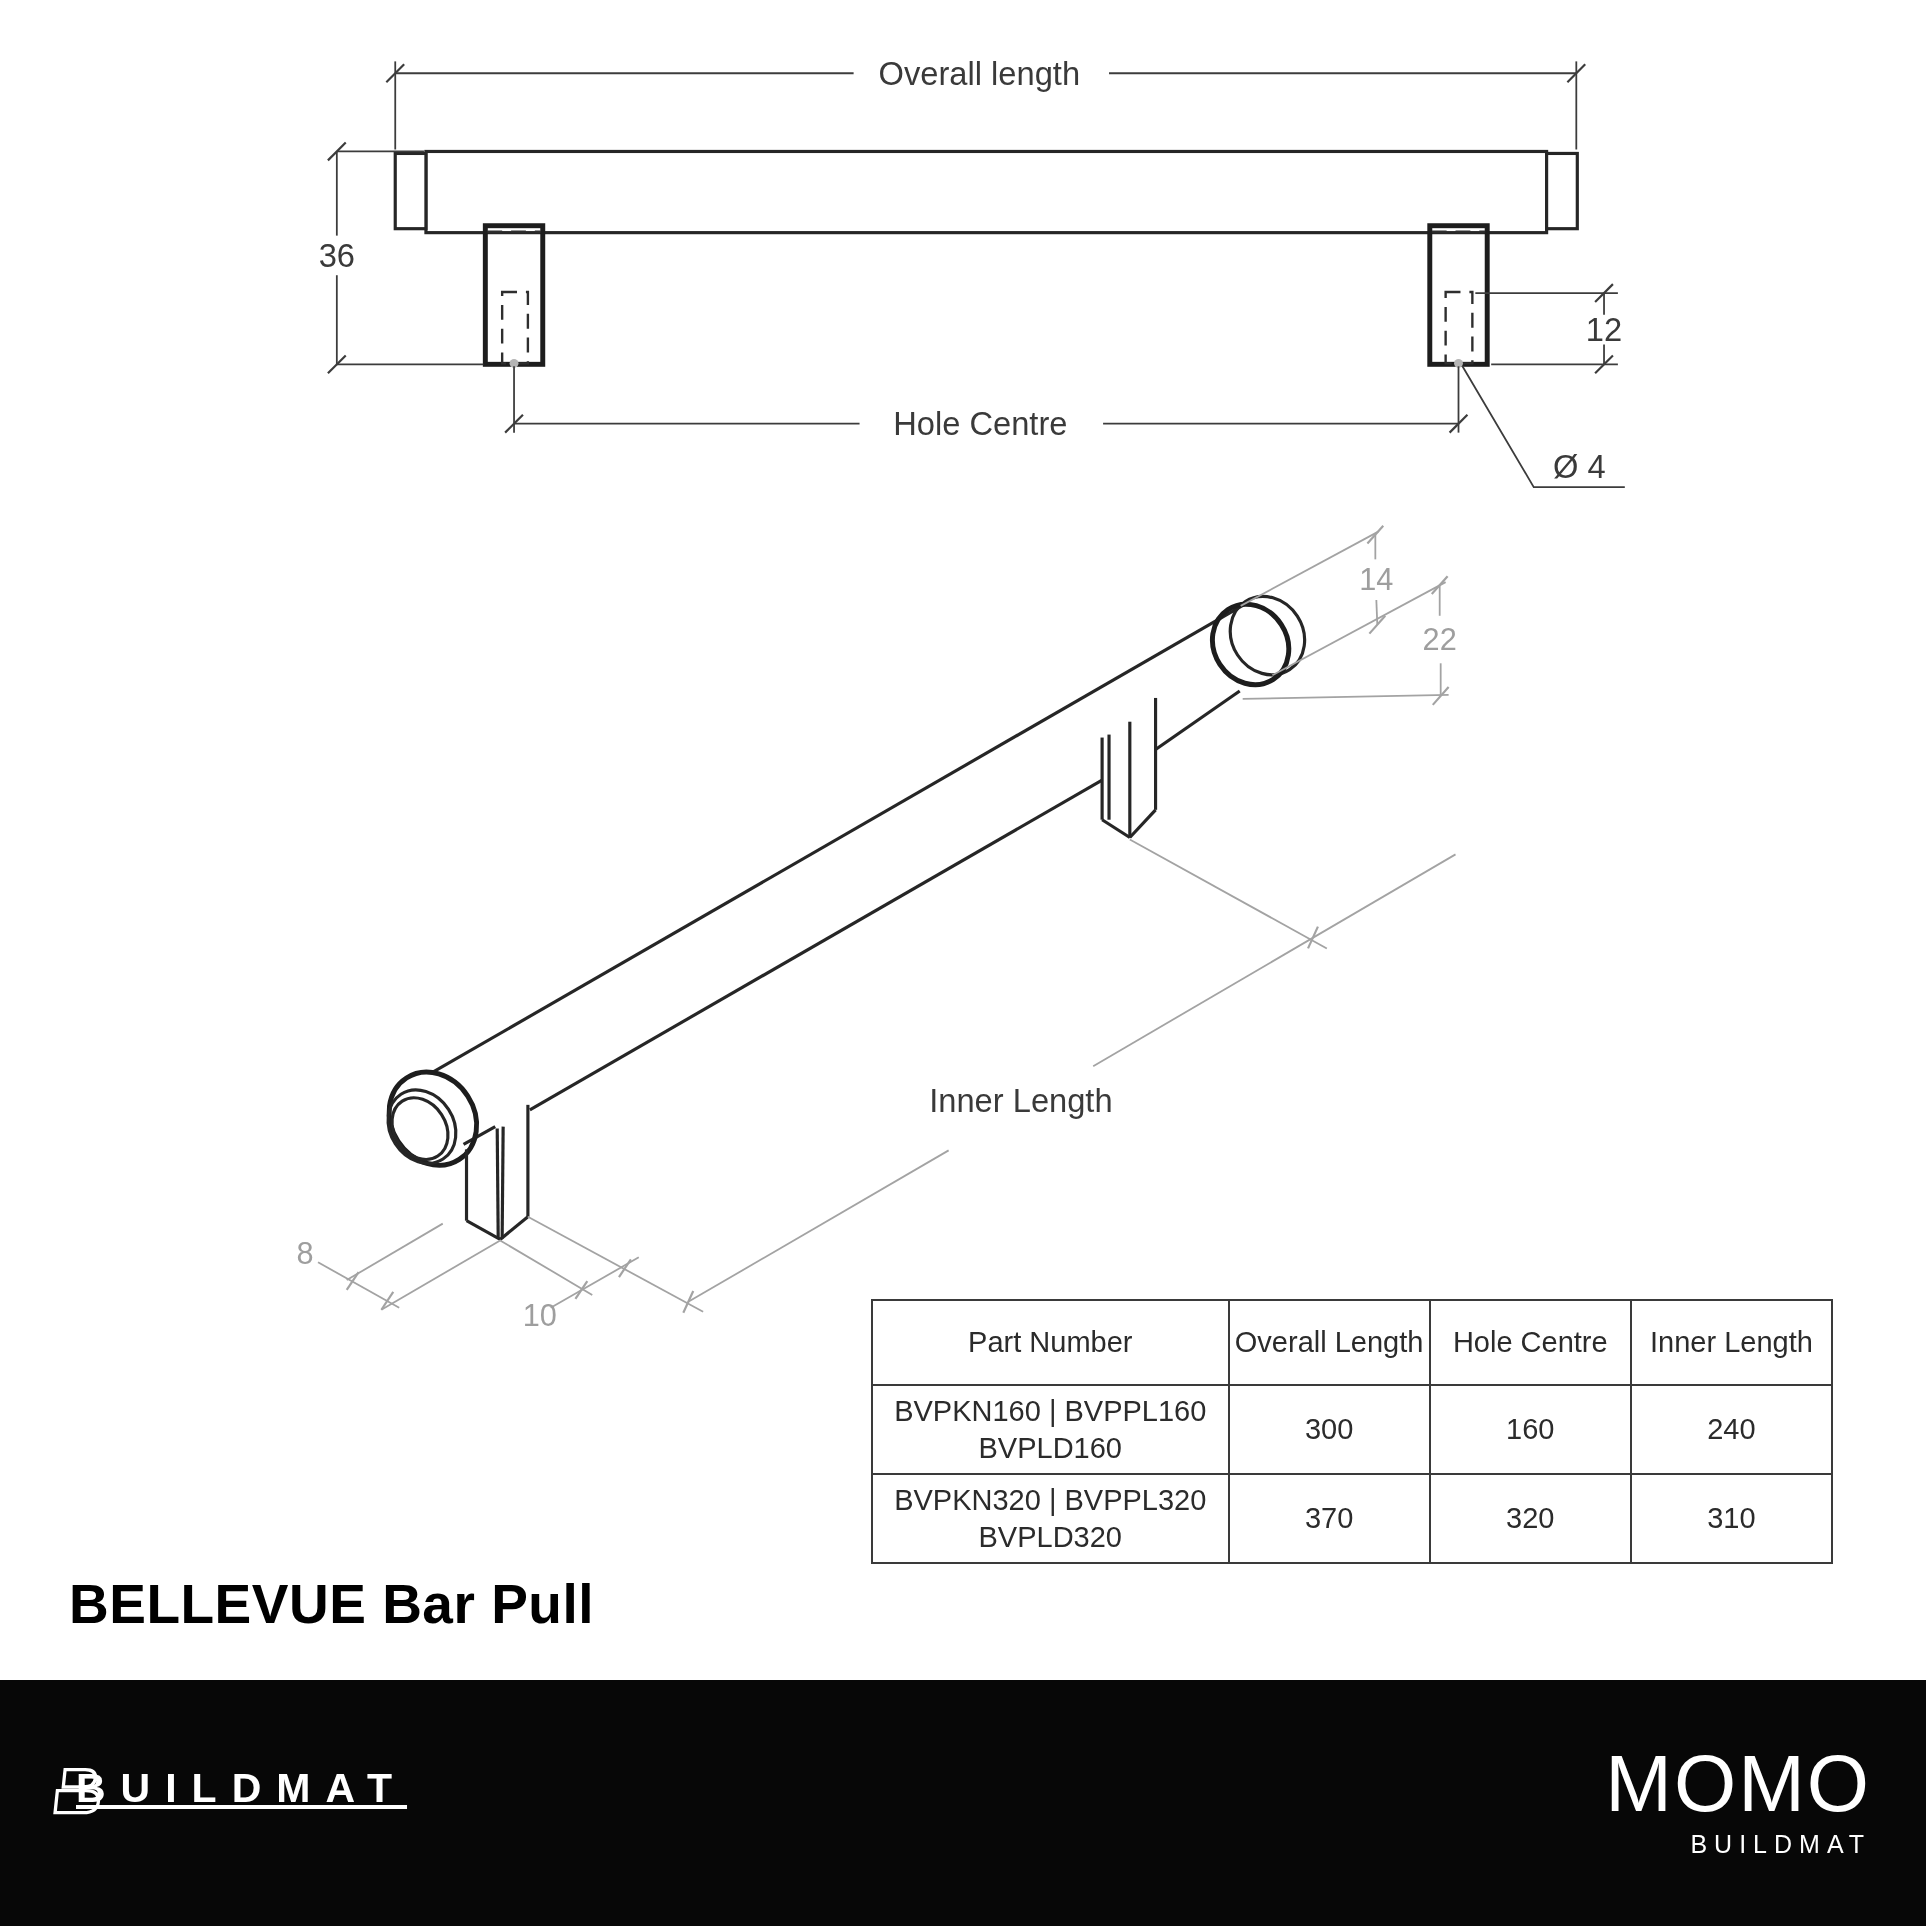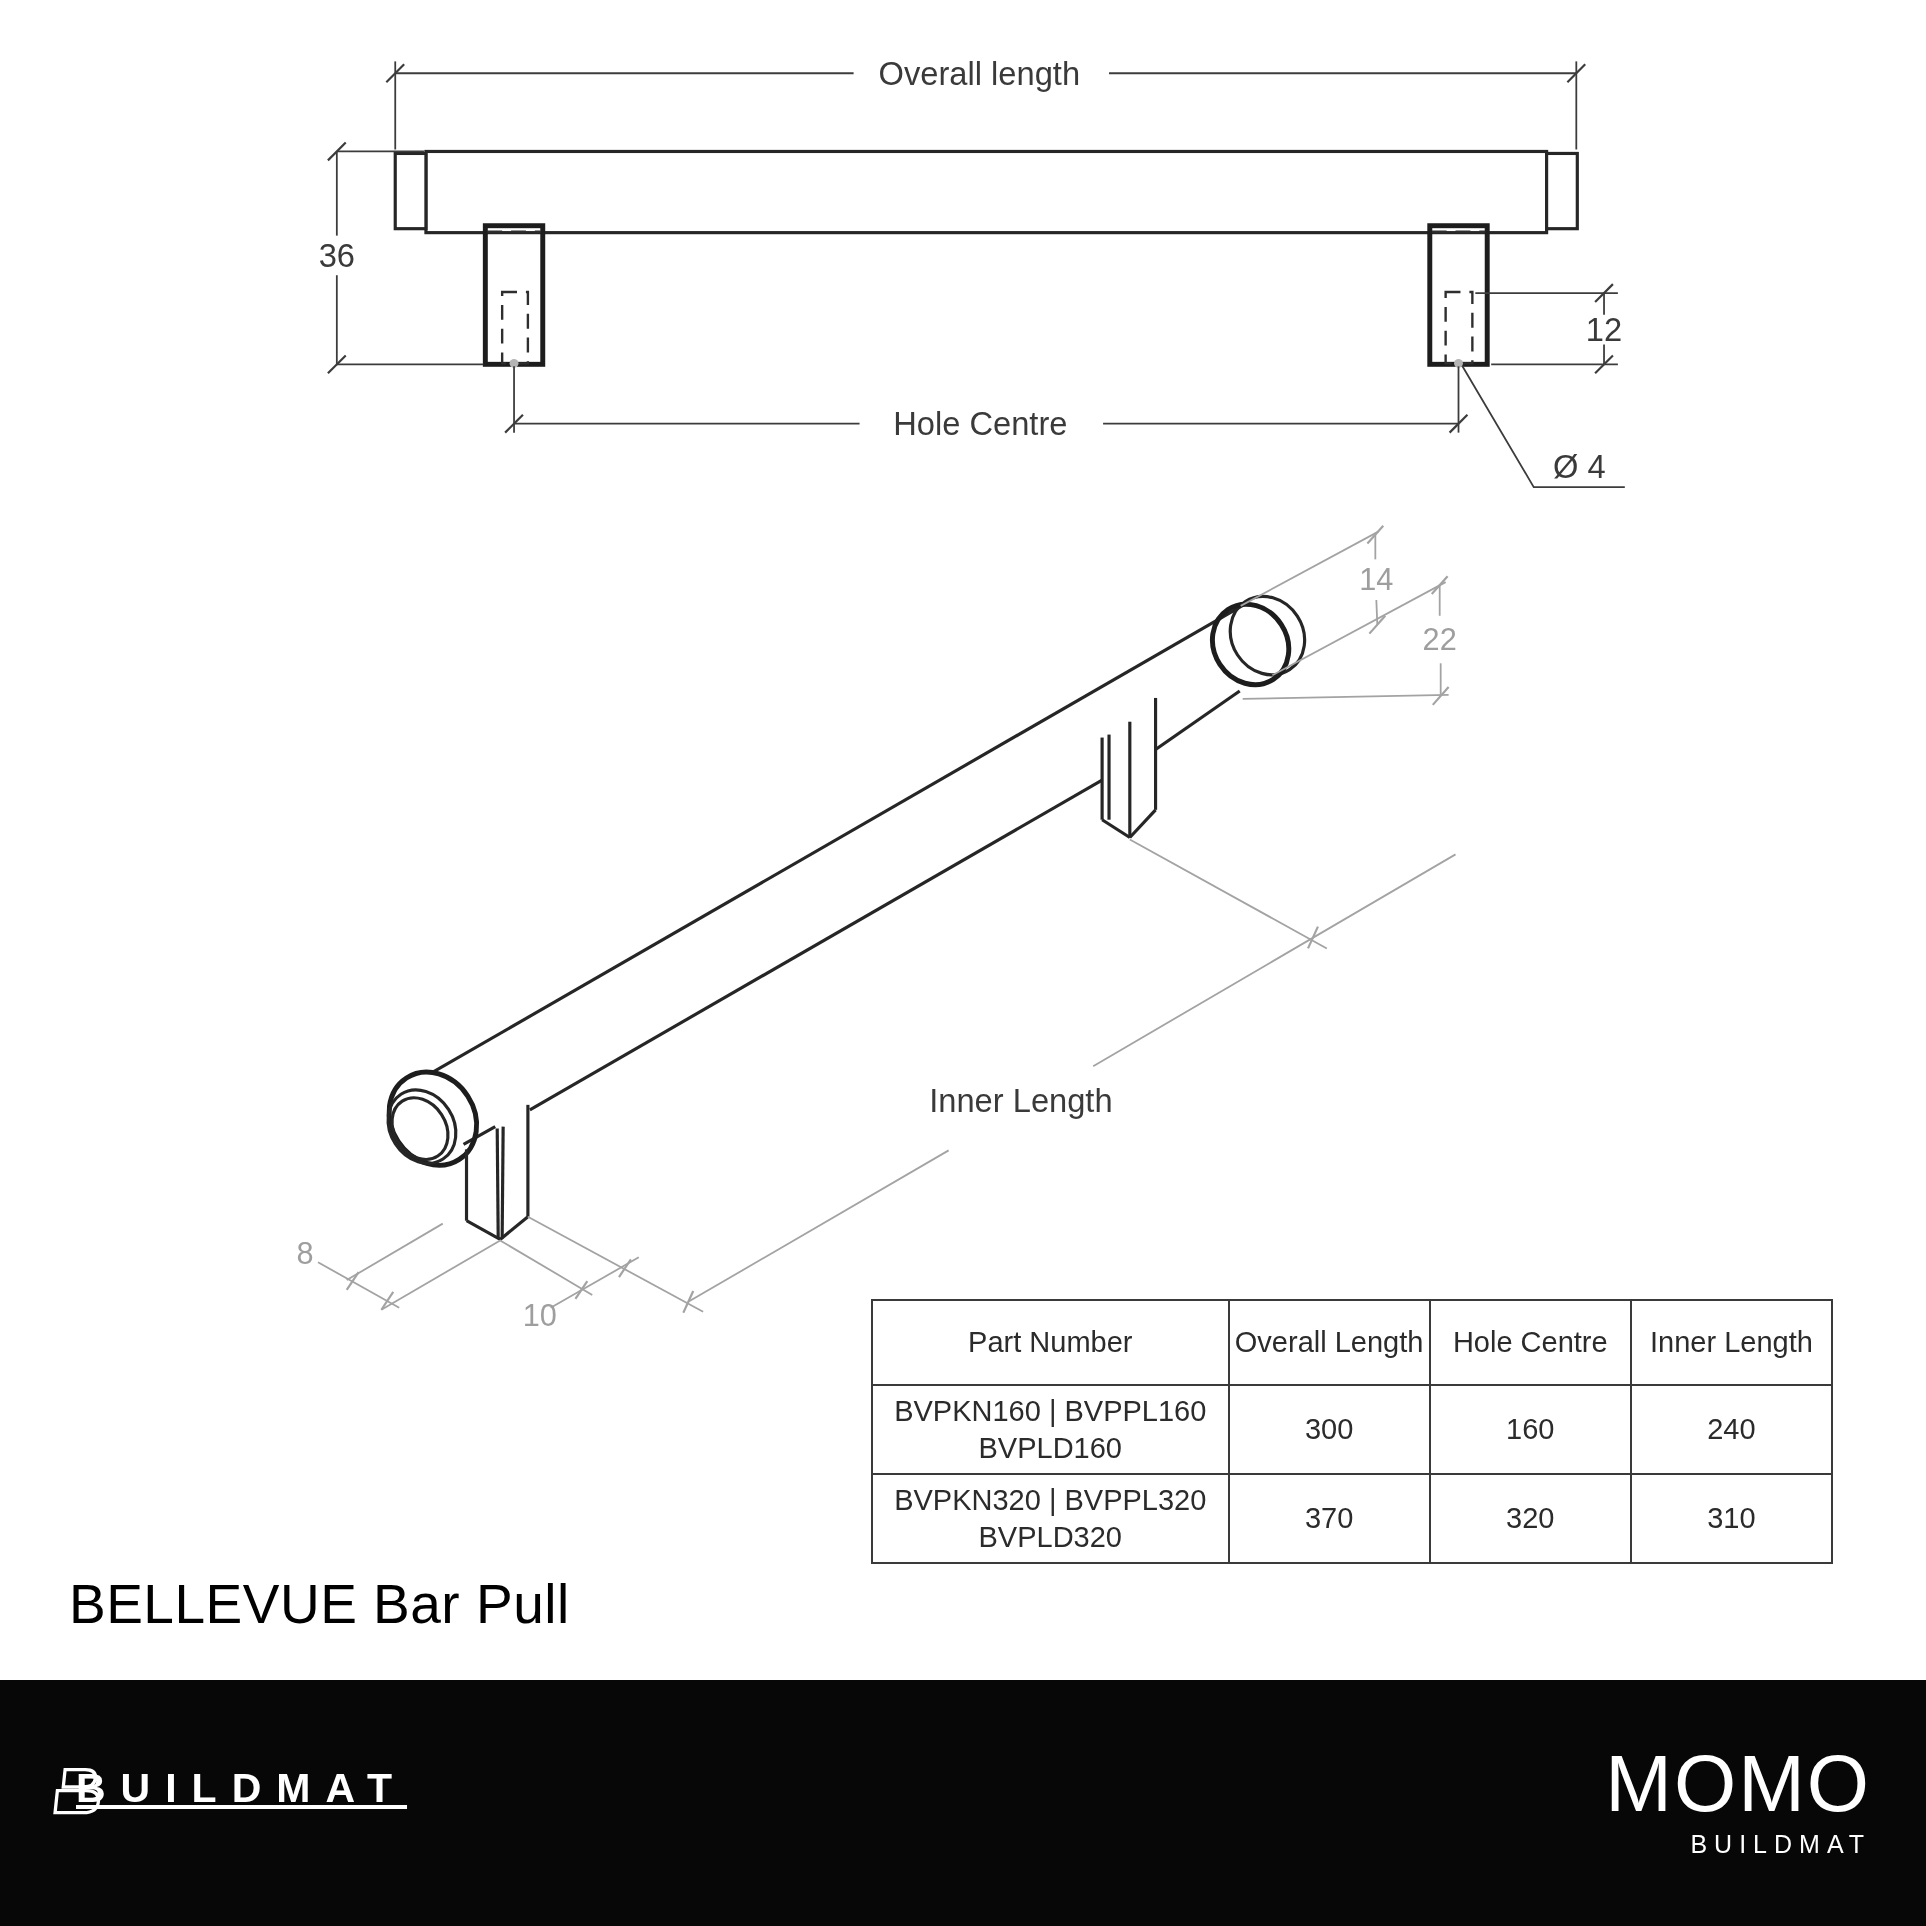--- a/index.html
+++ b/index.html
@@ -21,21 +21,21 @@
 
   
   .spec-table{position:absolute;left:871px;top:1299px;width:962px;border-collapse:collapse;
               color:#2b2b2b;font-size:29px;text-align:center;}
   .spec-table td,.spec-table th{border:2.5px solid #3a3a3a;font-weight:400;padding:0;background:#fff;}
   .spec-table thead th{height:83px;}
   .spec-table tbody td{height:87px;line-height:1.25;}
   .col-part{width:358px;}.col-num{width:201px;}
 
   
-  .title{position:absolute;left:69px;top:1572px;font-size:55px;font-weight:400;color:#000;
+  .title{position:absolute;left:69px;top:1572px;font-size:55px;font-weight:700;color:#000;
          letter-spacing:0.5px;white-space:nowrap;}
 
   
   .footer{position:absolute;left:0;top:1680px;width:1927px;height:247px;}
   .brand-left{position:absolute;left:50px;top:85px;display:flex;text-decoration:underline;}
   .brand-left .b-icon{width:55px;height:55px;}
   .brand-left .b-text{color:#fff;font-size:41px;font-weight:700;letter-spacing:15px;margin-left:26px;
                       white-space:nowrap;}
   .brand-right{position:absolute;left:1564px;top:64px;width:307px;text-align:right;color:#fff;}
   .brand-right .momo{font-size:80px;font-weight:200;letter-spacing:2px;line-height:1;

